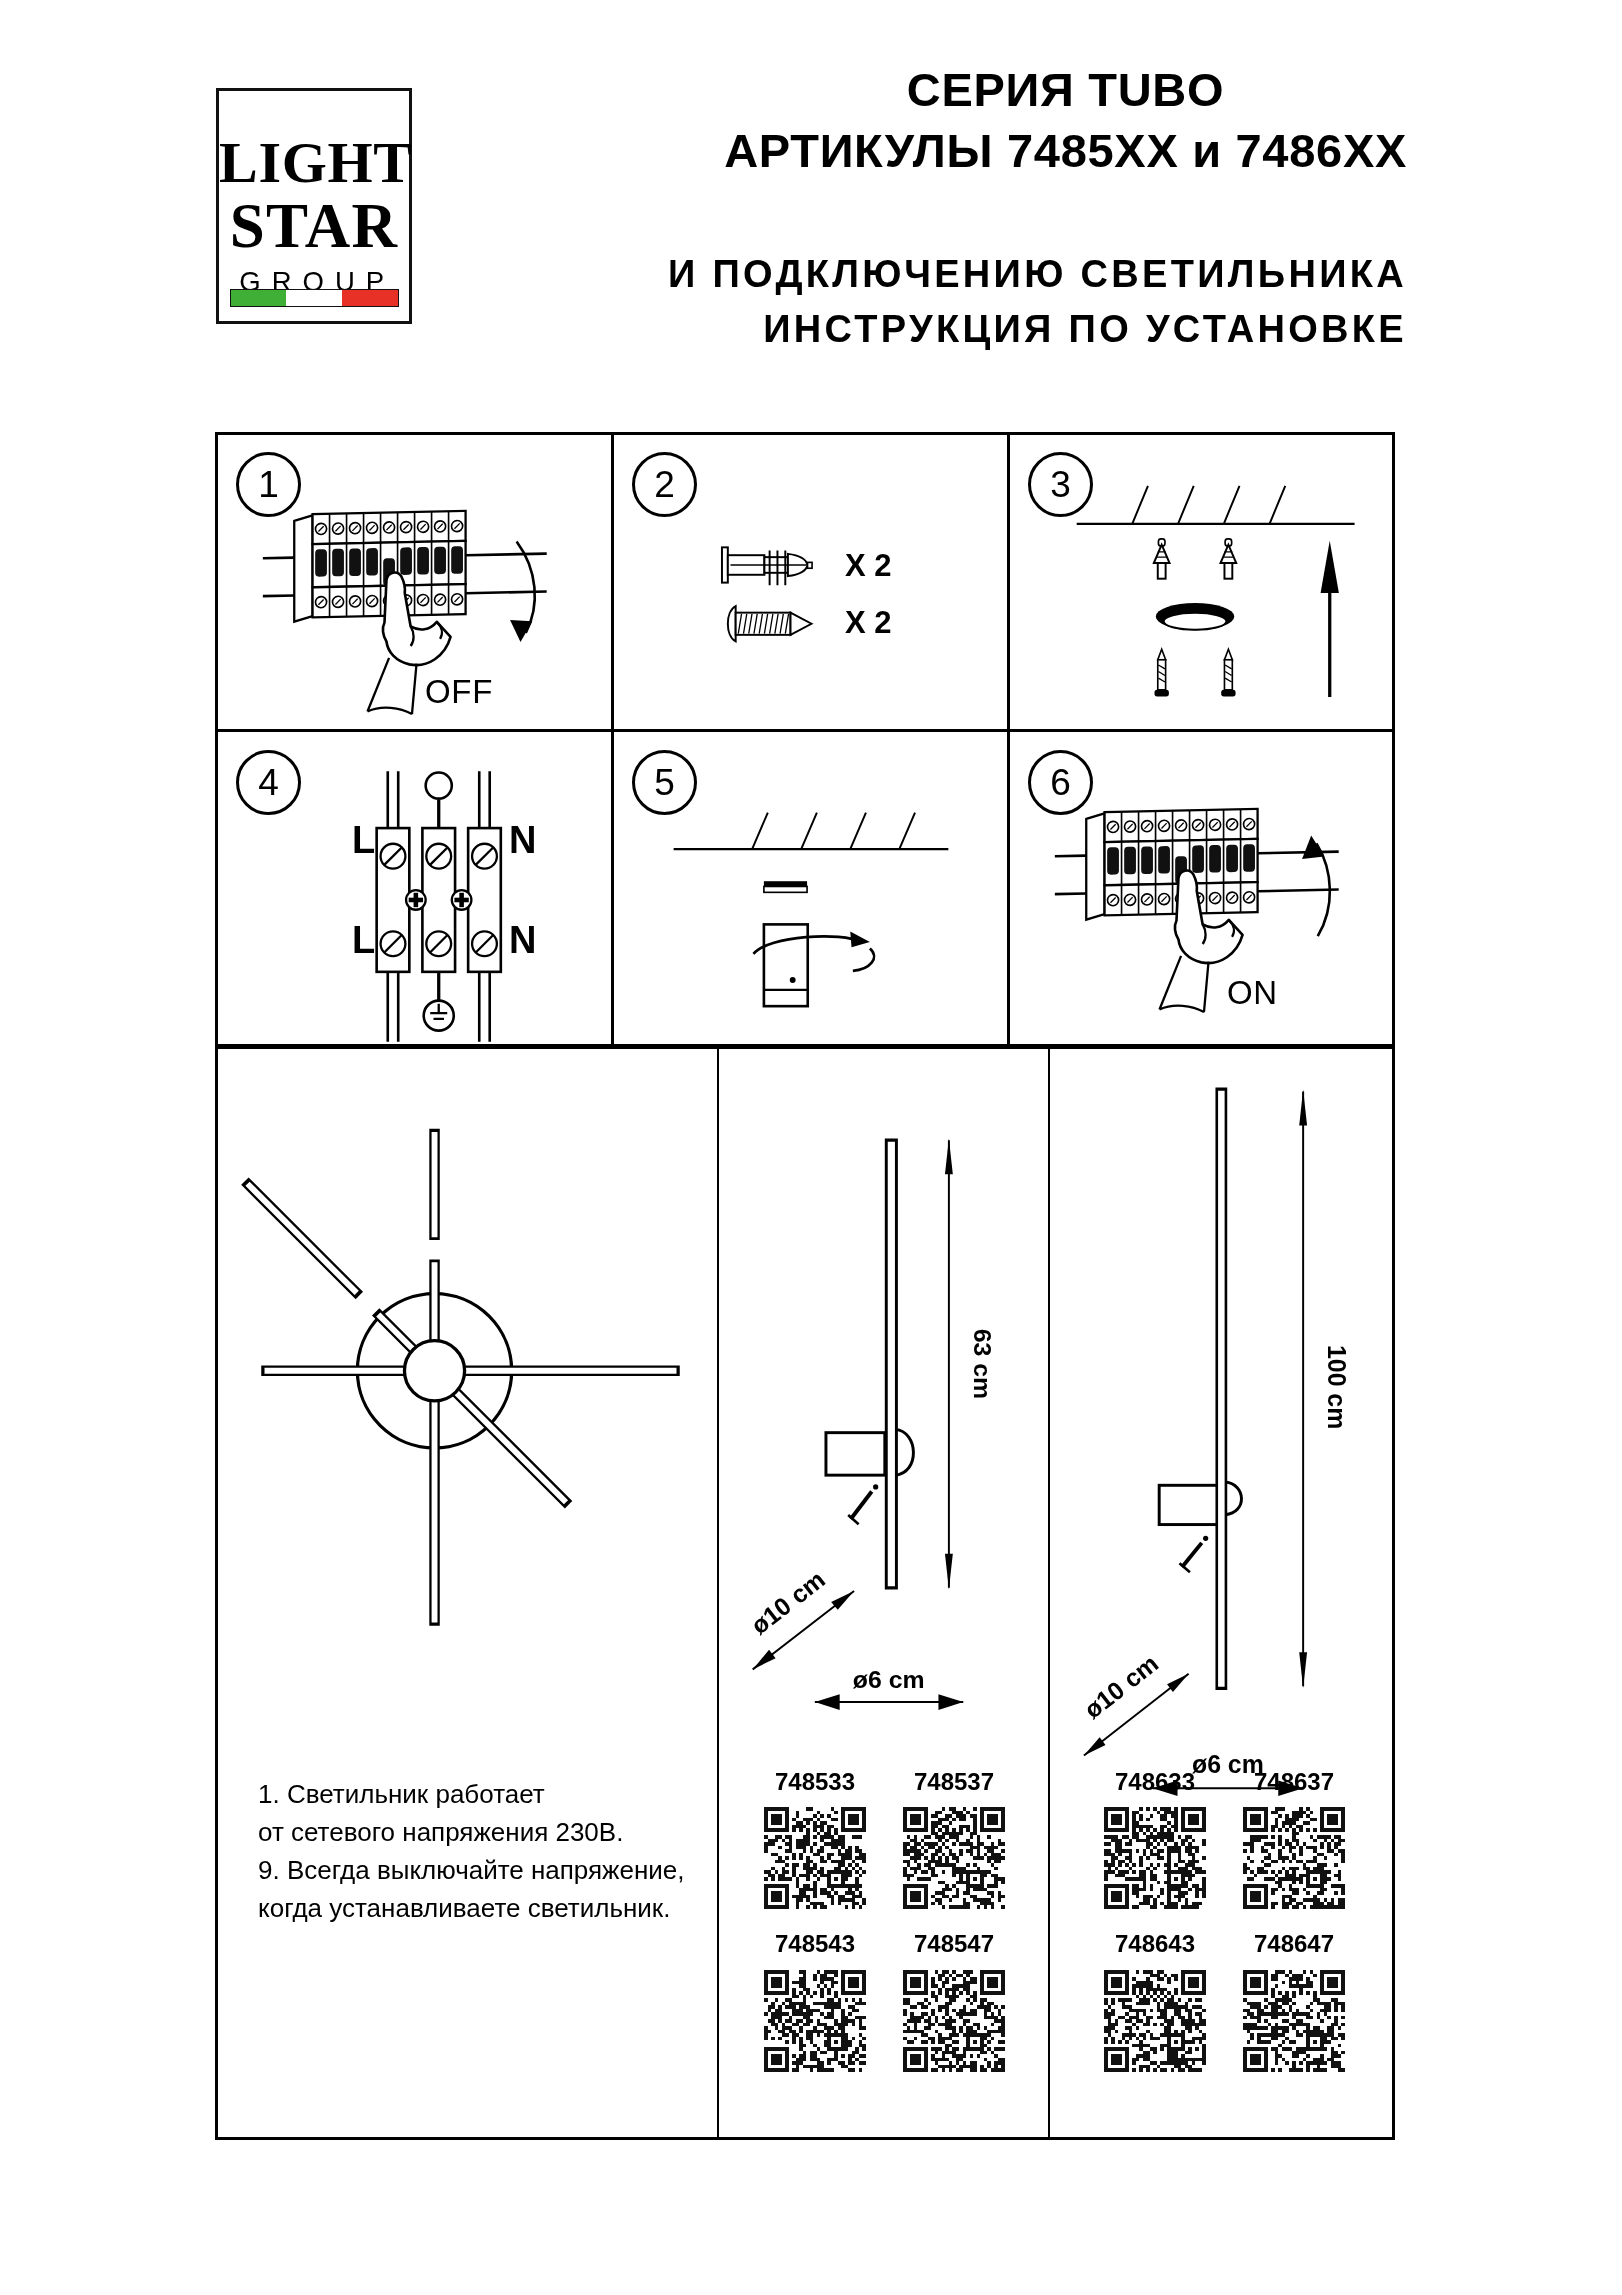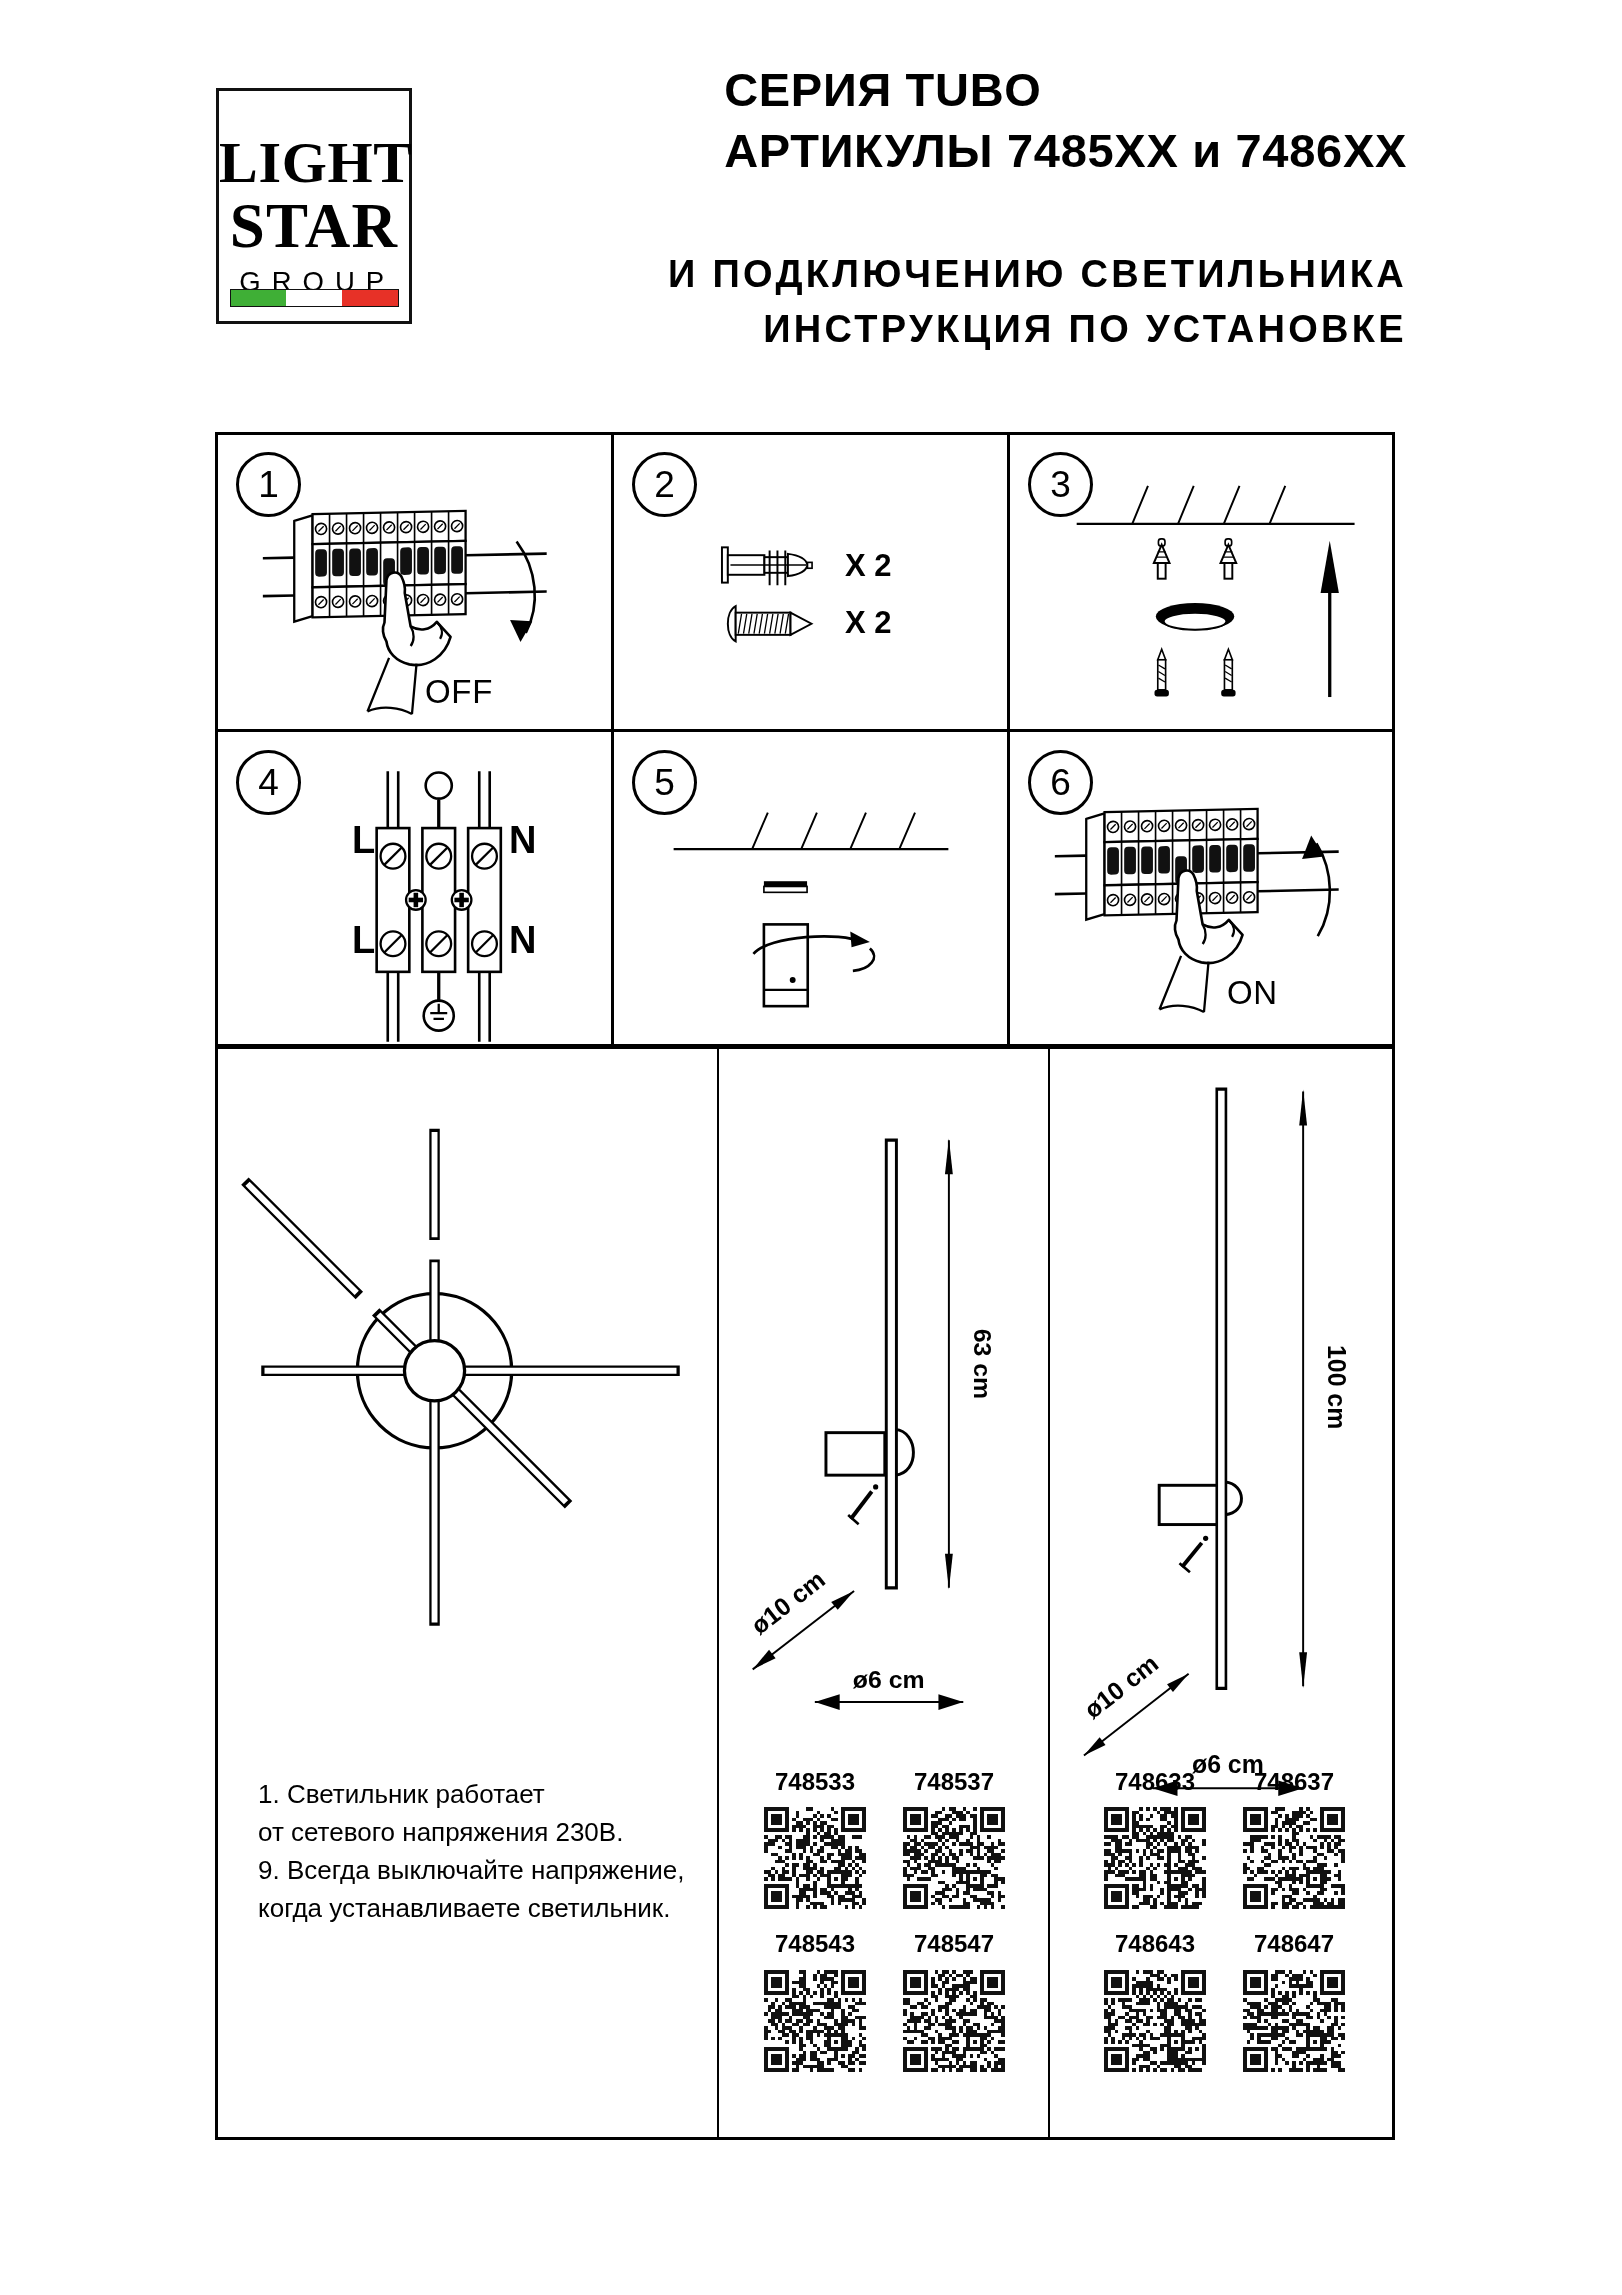--- a/index.html
+++ b/index.html
@@ -8,21 +8,21 @@
   .svgabs{position:absolute}
   .line{position:absolute;background:#000}
   
   #logo-box{position:absolute;left:216px;top:88px;width:196px;height:236px;border:3.3px solid #111;box-sizing:border-box}
   .logo-light{position:absolute;left:0;right:0;top:38px;text-align:center;font-family:"Liberation Serif",serif;font-weight:700;font-size:58px;letter-spacing:0.7px}
   .logo-star{position:absolute;left:0;right:0;top:99px;text-align:center;font-family:"Liberation Serif",serif;font-weight:700;font-size:63px;letter-spacing:1.3px}
   .logo-group{position:absolute;left:0;right:0;top:175px;text-align:center;font-weight:400;font-size:27.5px;letter-spacing:11px;padding-left:6.5px}
   #flag{position:absolute;left:10.5px;right:10.5px;bottom:14.4px;height:15.7px;border:1.6px solid #111;display:flex}
   #flag div{flex:1}
   
-  #header-right{position:absolute;right:216px;top:59px;text-align:left}
+  #header-right{position:absolute;right:216px;top:59px;text-align:center}
   .h-big{font-size:47px;font-weight:700;line-height:61px;letter-spacing:0.7px}
   #instr{position:absolute;right:216px;top:247px;text-align:right}
   .h-instr{font-size:38px;font-weight:700;line-height:55px;letter-spacing:3.3px}
   
   #frame{position:absolute;left:215px;top:432px;width:1180px;height:1708px;border:3.3px solid #000;box-sizing:border-box}
   .badge{position:absolute;width:65px;height:65px;border:3.3px solid #000;border-radius:50%;box-sizing:border-box;
          display:flex;align-items:center;justify-content:center;font-size:37px;font-weight:400}
   .onoff{position:absolute;font-size:33px;font-weight:400;letter-spacing:0.7px}
   .x2{position:absolute;font-size:31px;font-weight:700}
   .ln{position:absolute;font-size:38px;font-weight:700}

